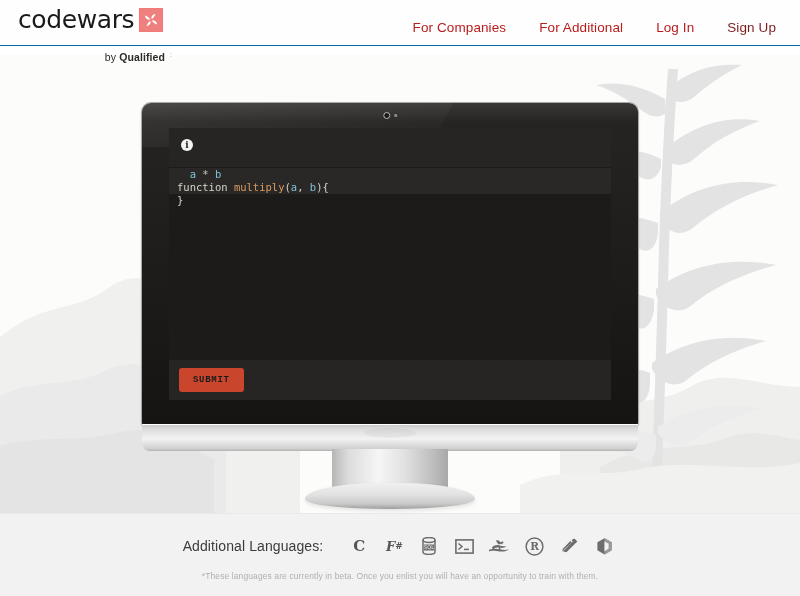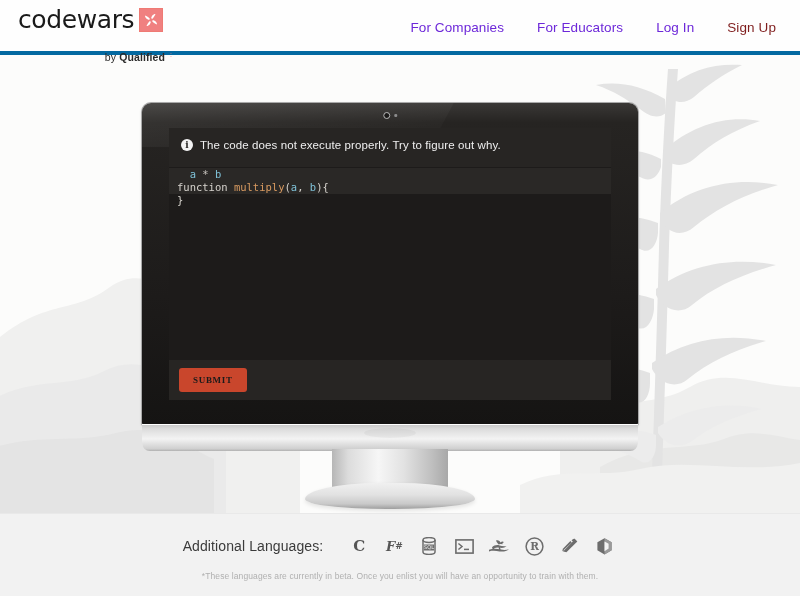--- a/index.html
+++ b/index.html
@@ -8,23 +8,23 @@
     width: 800px; height: 596px;
     font-family: "Liberation Sans", sans-serif;
     background: #ffffff;
     overflow: hidden;
     position: relative;
   }
 
   
   .header {
     position: absolute; top: 0; left: 0;
-    width: 800px; height: 55px;
+    width: 800px; height: 46px;
     background: #fefefe;
-    border-bottom: 4px solid #0369a1;
+    border-bottom: 1px solid #0369a1;
     z-index: 30;
   }
   .logo-wrap {
     position: absolute; left: 18px; top: 7px;
     width: 150px; height: 42px;
     cursor: pointer;
   }
   .logo-row { display: flex; align-items: center; }
   .logo-word {
     font-family: "DejaVu Sans", sans-serif;
@@ -60,21 +60,21 @@
   }
 
   .nav {
     position: absolute; right: 24px; top: 0;
     height: 55px;
     display: flex; align-items: center;
     gap: 33px;
   }
   .nav a {
     font-size: 13.5px;
-    color: #6d28d9;
+    color: #b91c1c;
     text-decoration: none;
     letter-spacing: 0.1px;
     cursor: pointer;
   }
   .nav a.accent { color: #7f1d1d; }
 
   
   .hero {
     position: absolute; top: 55px; left: 0;
     width: 800px; height: 458px;
@@ -173,21 +173,21 @@
   .submit-btn {
     background: #c9462c;
     color: #1b1b1b;
     border: none;
     border-radius: 3px;
     font-size: 9px;
     font-weight: 700;
     letter-spacing: 0.7px;
     padding: 7px 14px;
     cursor: pointer;
-    font-family: Liberation Serif, serif;
+    font-family: Liberation Mono, monospace;
   }
 
   
   .chin {
     position: absolute; left: 0; top: 321px;
     width: 496px; height: 27px;
     border-radius: 0 0 8px 8px;
     background: linear-gradient(180deg,#c5c5c5 0%, #dcdcdc 18%, #f3f3f3 55%, #cfcfcf 92%, #b0b0b0 100%);
     box-shadow: inset 0 1px 0 #fff;
   }
@@ -271,21 +271,21 @@
       </span>
     </div>
     <div class="logo-sub">
       <span>by </span><span class="qual">Qualified</span>
       <span class="dots">:</span>
     </div>
   </div>
 
   <nav class="nav">
     <a href="#">For Companies</a>
-    <a href="#">For Educators</a>
+    <a href="#">For Additional</a>
     <a href="#">Log In</a>
     <a href="#" class="accent">Sign Up</a>
   </nav>
 </div>
 
 <div class="hero">
 
   <svg class="hero-bg" viewBox="0 0 800 458" preserveAspectRatio="none">
     <rect width="800" height="458" fill="#fcfcfb"></rect>
 
@@ -321,21 +321,20 @@
     <div class="screen-shell">
       <div class="screen-gloss"></div>
       <div class="webcam">
         <span class="lens"></span>
         <span class="led"></span>
       </div>
 
       <div class="screen">
         <div class="app-msg">
           <span class="info-icon">i</span>
-          <span>The code does not execute properly. Try to figure out why.</span>
         </div>
 
         <div class="editor">
           <div class="code-line hl"><span class="tok-punc">  </span><span class="tok-var">a</span><span class="tok-op"> * </span><span class="tok-var">b</span></div>
           <div class="code-line hl"><span class="tok-kw">function</span><span class="tok-punc"> </span><span class="tok-fn">multiply</span><span class="tok-punc">(</span><span class="tok-var">a</span><span class="tok-punc">, </span><span class="tok-var">b</span><span class="tok-punc">){</span></div>
           <div class="code-line"><span class="tok-punc">}</span></div>
         </div>
 
         <div class="submit-bar">
           <button class="submit-btn">SUBMIT</button>

